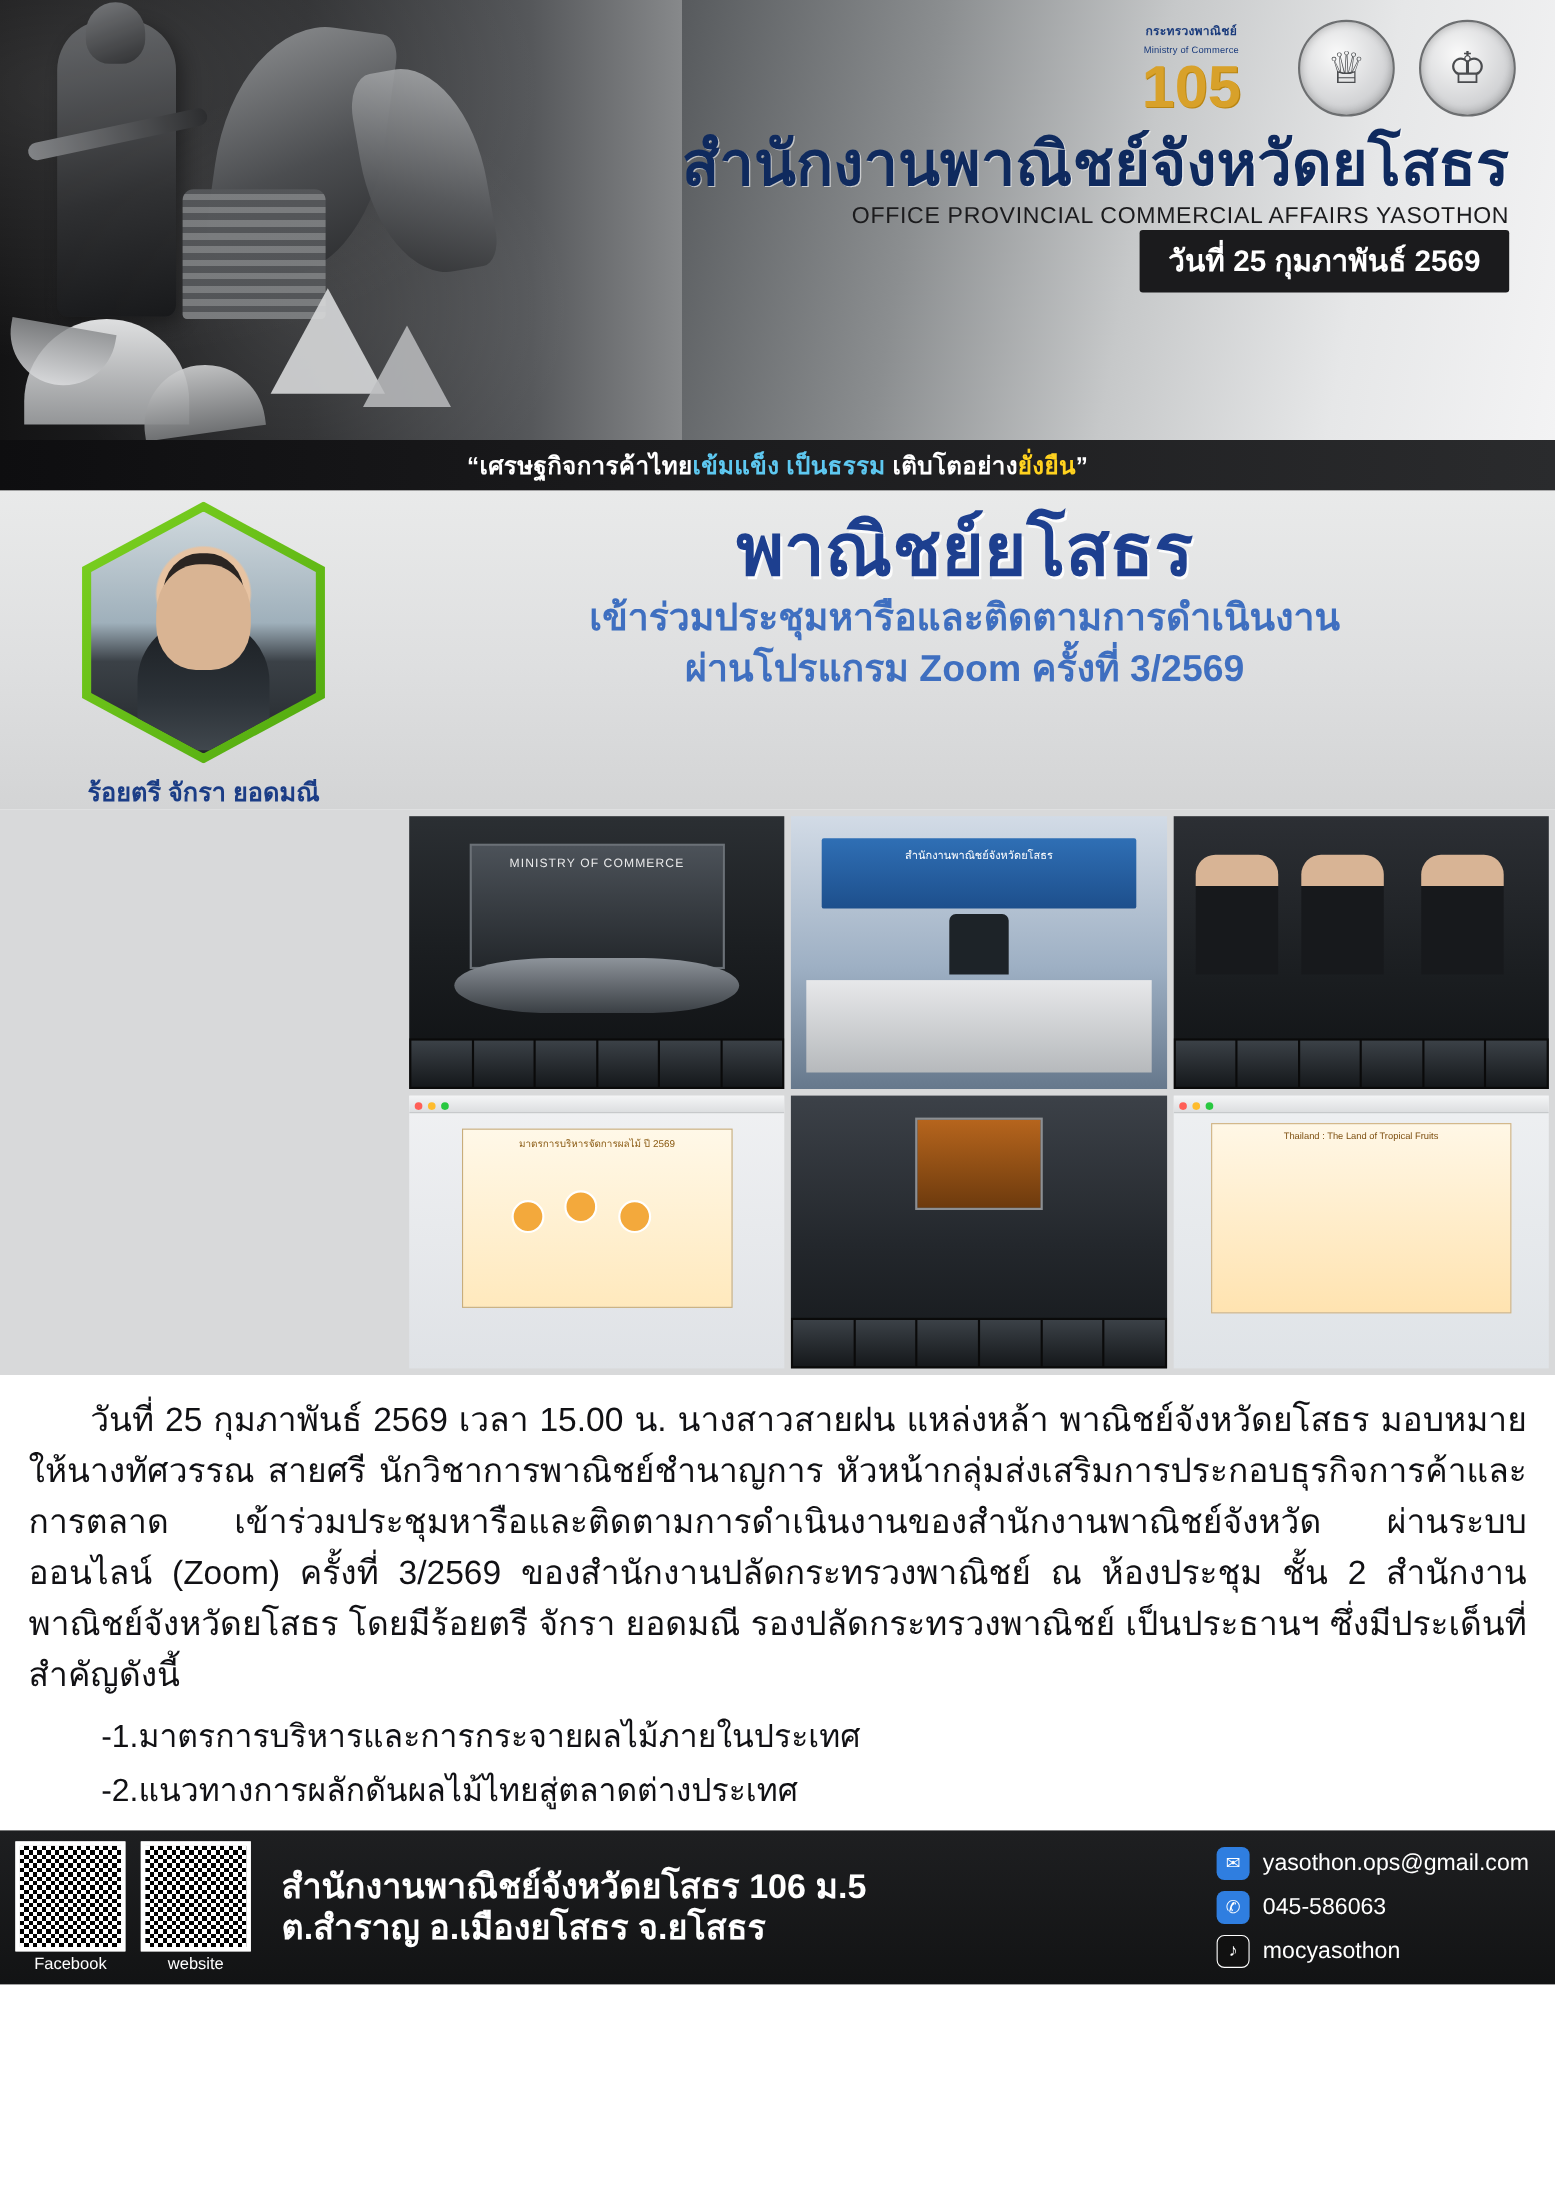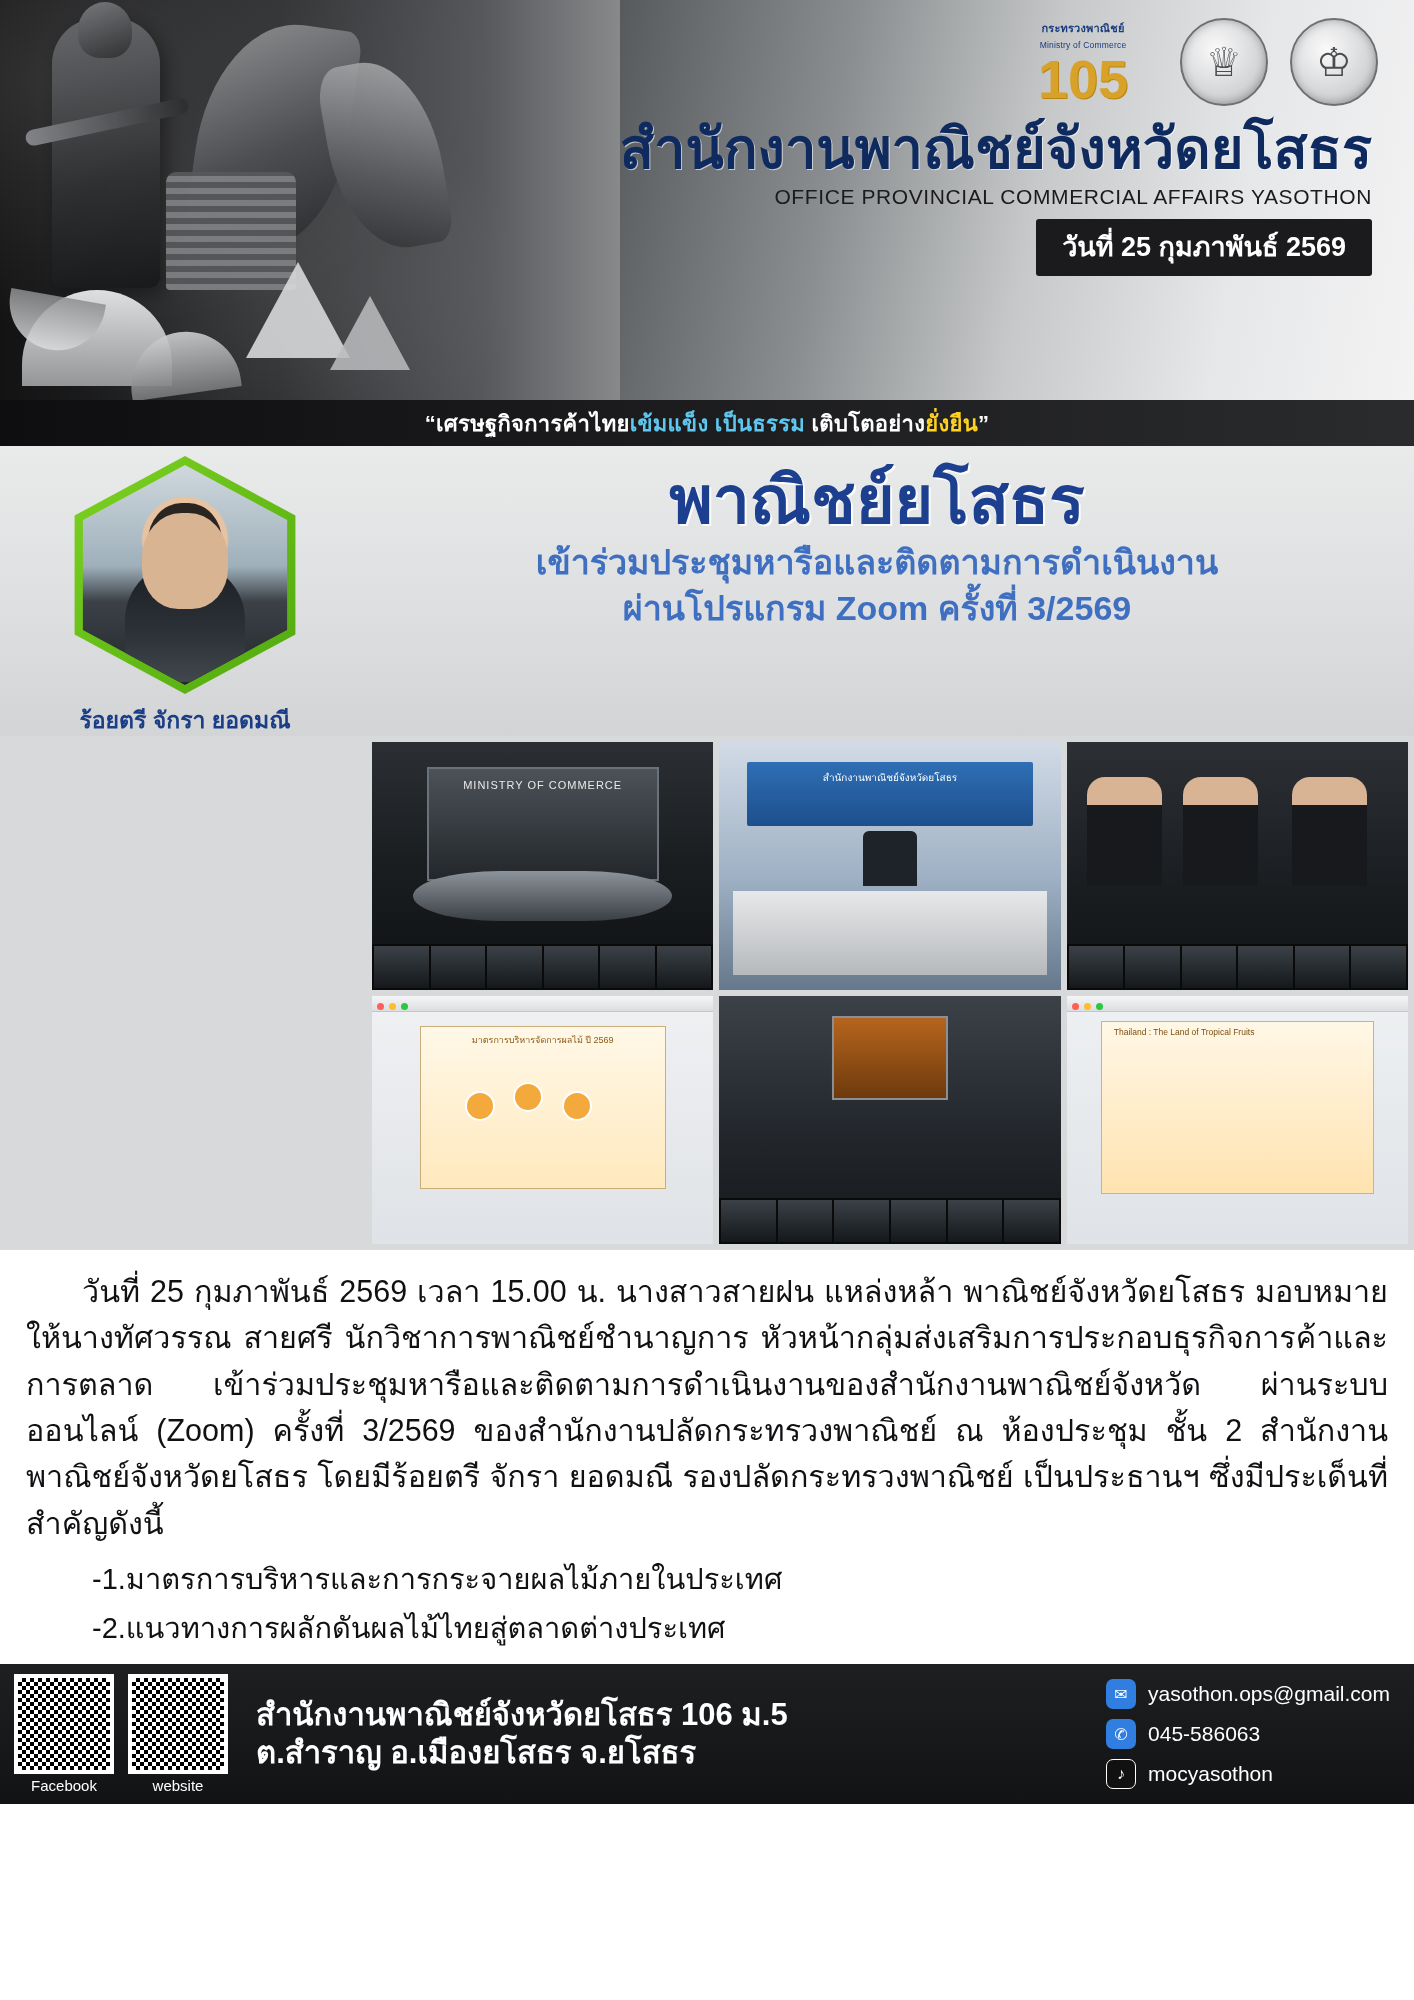--- a/index.html
+++ b/index.html
@@ -165,21 +165,20 @@
     font-size: 56px; font-weight: bold; color: #0f2a5e;
     line-height: 1.12;
     text-shadow: 1px 1px 0 rgba(255,255,255,.6);
   }
   .hdr-line3 {
     font-size: 21px; color: #1b1b1d; letter-spacing: .6px;
     margin-top: 4px;
   }
   .date-badge {
     display: inline-block;
-    margin-top: 10px;
     background: #1b1b1d;
     color: #ffffff;
     font-size: 27px; font-weight: bold;
     padding: 6px 26px 8px 26px;
     border-radius: 3px;
   }
 
   
   .slogan-bar {
     height: 46px;
@@ -373,21 +372,21 @@
     width: 34%; height: 34%;
     background: linear-gradient(180deg, #b6651d, #6d3a0d);
     border: 2px solid #8c8f93;
   }
   .ph6 { background: linear-gradient(180deg, #eef0f2 0%, #dfe3e7 100%); }
   .ph6 .slide {
     position: absolute; left: 10%; top: 10%; width: 80%; height: 70%;
     background: linear-gradient(180deg, #fff7e6, #ffe3b0);
     border: 1px solid #d0b281;
   }
-  .ph6 .slide .st { font-size: 8.5px; color: #7d4f10; padding-top: 5px; padding-left: 12px; }
+  .ph6 .slide .st { font-size: 8.5px; color: #7d4f10; text-align: center; padding-top: 5px; }
   .browser-bar {
     position: absolute; left: 0; right: 0; top: 0; height: 16px;
     background: linear-gradient(180deg, #f4f5f6, #dcdee0);
     border-bottom: 1px solid #c3c5c7;
   }
   .browser-bar i {
     display: inline-block; width: 7px; height: 7px; border-radius: 50%;
     margin: 4px 0 0 5px; background: #ff5f57;
   }
   .browser-bar i:nth-child(2) { background: #febc2e; }

